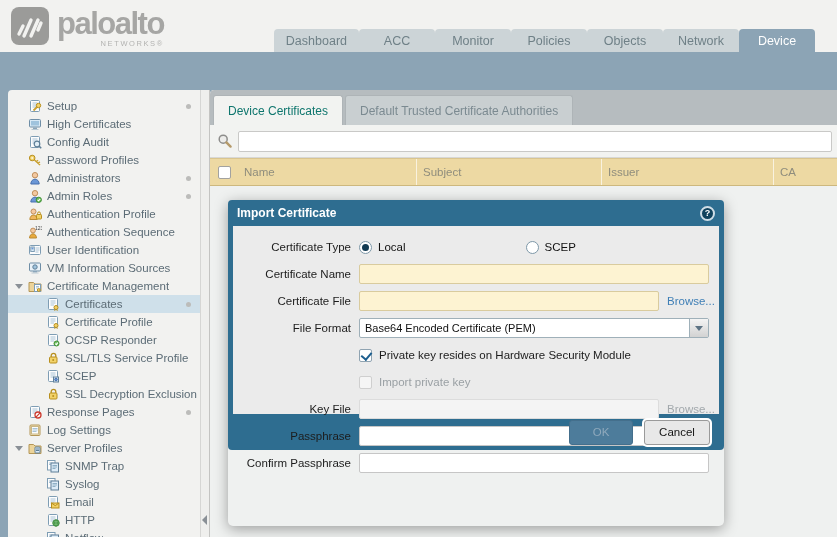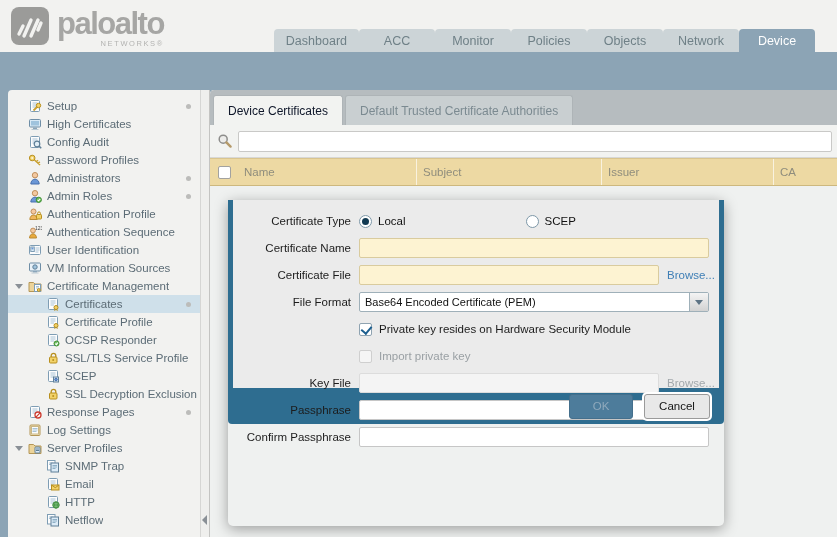--- a/index.html
+++ b/index.html
@@ -40,21 +40,21 @@
   .sdot { margin-left:auto; margin-right:9px; width:5px; height:5px; border-radius:50%; background:#bcbcba; flex:0 0 5px; }
   .splitter { position:relative; width:10px; background:#efefed; border-left:1px solid #d6d6d4; border-right:1px solid #c4c4c2; }
   .splitter .handle { position:absolute; left:1px; bottom:12px; width:0; height:0; border-top:5px solid transparent; border-bottom:5px solid transparent; border-right:5px solid #8a9096; }
   .content { flex:1; display:flex; flex-direction:column; background:#eff1f0; border-radius:4px 0 0 0; overflow:hidden; }
   .ctabs { height:35px; background:#b6bcbf; display:flex; align-items:flex-end; padding-left:3px; gap:2px; border-radius:4px 0 0 0; }
   .ctab {
     height:30px; padding:0 14px; display:flex; align-items:center; font-size:12px;
     background:#c9cfd1; color:#7b8a91; border:1px solid #aeb4b7; border-bottom:none;
     border-radius:3px 3px 0 0; cursor:pointer; white-space:nowrap;
   }
-  .ctab.active { background:#f2f3f1; color:#0f172a; position:relative; z-index:2; }
+  .ctab.active { background:#f2f3f1; color:#0f766e; position:relative; z-index:2; }
   .searchrow { height:33px; background:#f2f3f1; display:flex; align-items:center; padding:0 5px 0 4px; border-bottom:1px solid #d8d8d6; }
   .searchrow .sglass { width:16px; height:16px; margin:0 5px 0 3px; flex:0 0 16px; }
   .searchinput { flex:1; height:21px; background:#fff; border:1px solid #c9c9c7; border-radius:2px; font-family:inherit; font-size:11px; padding:0 4px; outline:none; }
   .thead { height:28px; background:#edd9a3; border-top:1px solid #d9c58f; border-bottom:1px solid #cdb87e; display:flex; align-items:center; font-size:11.5px; color:#8f8d7d; }
   .thcb { width:28px; flex:0 0 28px; display:flex; justify-content:center; }
   .cb { width:13px; height:13px; background:#fff; border:1px solid #a2a2a0; border-radius:2px; }
   .thcell { height:100%; display:flex; align-items:center; padding-left:6px; border-left:1px solid rgba(255,255,255,0.65); cursor:pointer; }
   .thcell:nth-child(2) { width:178px; border-left:none; }
   .thcell:nth-child(3) { width:185px; }
   .thcell:nth-child(4) { width:172px; }
@@ -378,20 +378,32 @@
               <rect x="5" y="4" width="7.5" height="9" fill="#dcebf7" stroke="#5f7f97"></rect>
               <path d="M6.5 6.5h4.5M6.5 8h4.5M6.5 9.5h3" stroke="#8fb0c6"></path>
             </svg>
           </span>
           <span class="slabel">SNMP Trap</span>
         </div>
         <div class="srow lvl1">
           <span class="slot"></span>
           <span class="sicon">
             <svg width="14" height="14" viewBox="0 0 14 14">
+              <rect x="1.5" y="1.5" width="7.5" height="9.5" fill="#fdfdfd" stroke="#7e9db4"></rect>
+              <path d="M3 4h4.5M3 5.5h4.5" stroke="#a9c3d6"></path>
+              <rect x="5" y="4" width="7.5" height="9" fill="#dcebf7" stroke="#5f7f97"></rect>
+              <path d="M6.5 6.5h4.5M6.5 8h4.5M6.5 9.5h3" stroke="#8fb0c6"></path>
+            </svg>
+          </span>
+          <span class="slabel">Syslog</span>
+        </div>
+        <div class="srow lvl1">
+          <span class="slot"></span>
+          <span class="sicon">
+            <svg width="14" height="14" viewBox="0 0 14 14">
               <rect x="2.5" y="1.5" width="9" height="11" rx="1" fill="#fdfdfd" stroke="#7e9db4"></rect>
               <path d="M4.5 4h5M4.5 6h5M4.5 8h3.5" stroke="#a9c3d6" fill="none"></path>
               <rect x="5.5" y="8" width="7.5" height="5" fill="#f2d269" stroke="#b88f1e"></rect>
               <path d="M5.5 8l3.75 2.7L13 8" fill="none" stroke="#b88f1e"></path>
             </svg>
           </span>
           <span class="slabel">Email</span>
         </div>
         <div class="srow lvl1">
           <span class="slot"></span>
@@ -441,20 +453,24 @@
       <div class="thcell">Name</div>
           <div class="thcell">Subject</div>
           <div class="thcell">Issuer</div>
           <div class="thcell">CA</div>
         </div>
       <div class="tbody"></div>
     </div>
   </div>
 
   <div class="dialog">
+    <div class="dtitle">
+      <span>Import Certificate</span>
+      <span class="dhelp">?</span>
+    </div>
     <div class="dbody">
 
       <div class="frow">
         <span class="flabel">Certificate Type</span>
         <span class="radio on">
             <span class="dotc"></span>
           </span>
         <span class="rlabel">Local</span>
         <span class="radio" style="margin-left:120px"></span>
         <span class="rlabel">SCEP</span>

